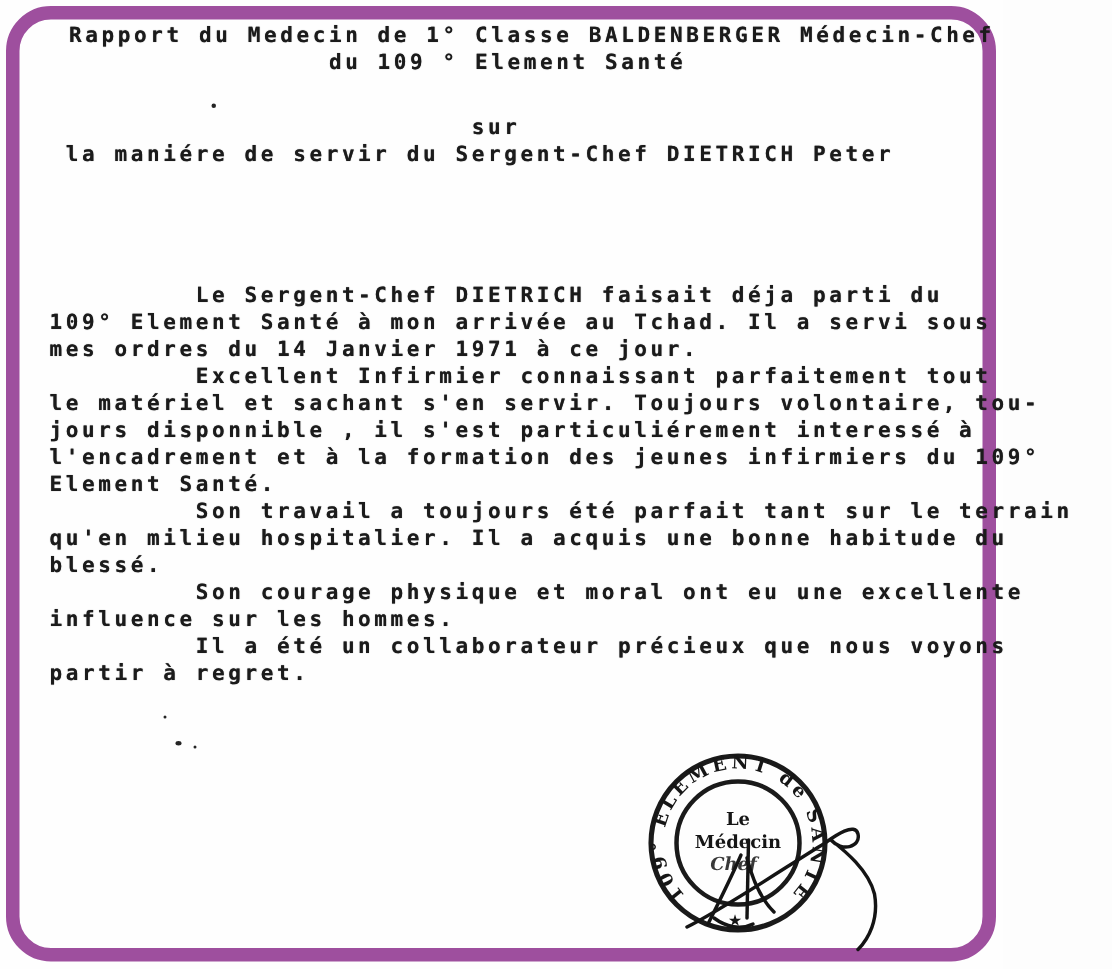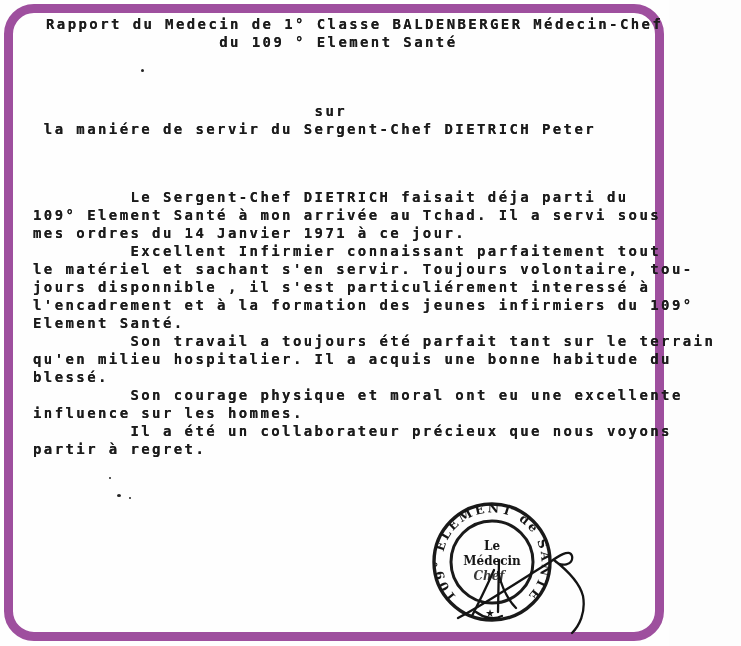--- a/index.html
+++ b/index.html
@@ -26,21 +26,21 @@
     position: absolute;
     white-space: pre;
     font-weight: 700;
     font-size: 14px;
     line-height: 18px;
     letter-spacing: 2.4px;
     color: #1b1b1b;
     text-shadow: 0 0 0.5px rgba(20,20,20,0.8);
   }
   .typed.header  { left: 46px; top: 15px; }
-  .typed.subject { left: 33px; top: 76px; margin-top: 26px; }
+  .typed.subject { left: 33px; top: 76px; }
   .typed.body    { left: 33px; top: 188px; }
   .speck {
     position: absolute;
     background: #242424;
     border-radius: 50%;
   }
   .stamp {
     position: absolute;
     left: 424px; top: 494px;
   }

